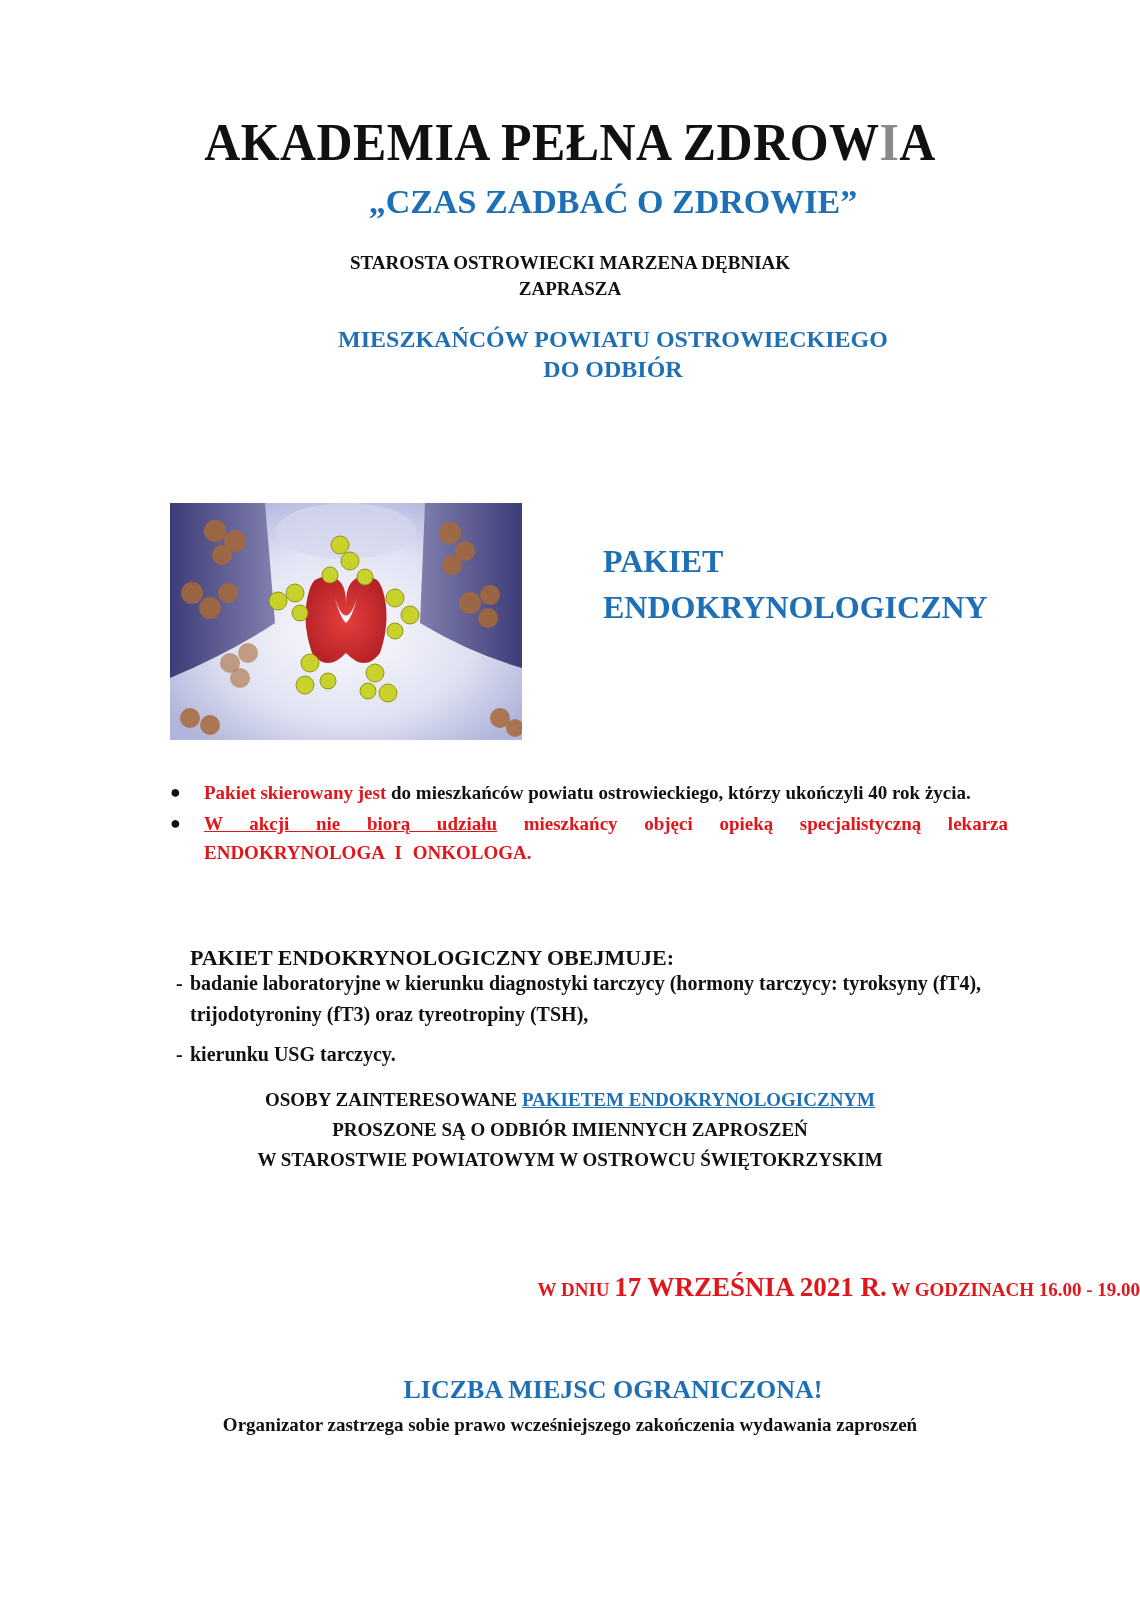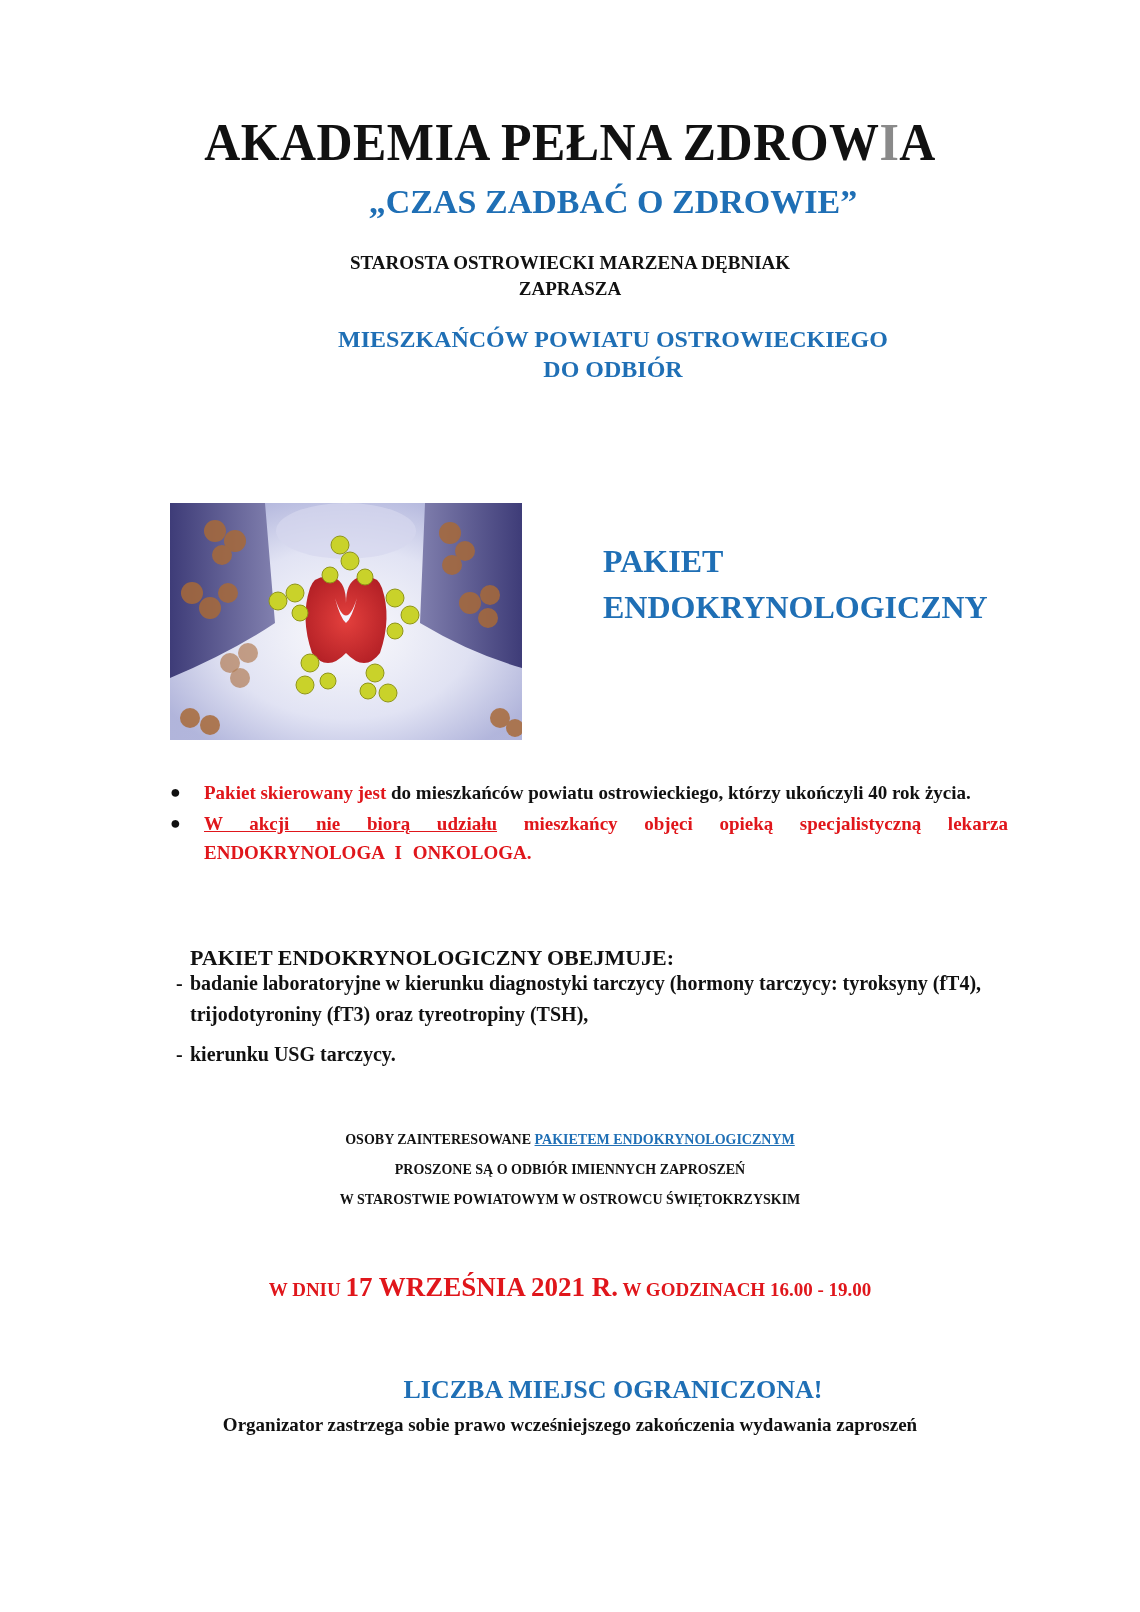--- a/index.html
+++ b/index.html
@@ -1,21 +1,21 @@
 <!DOCTYPE html>
 <html><head>
 <meta charset="utf-8">
 <style>
   * { margin: 0; padding: 0; box-sizing: border-box; }
   html, body { width: 1140px; height: 1612px; background: #ffffff; overflow: hidden; }
   body { position: relative; font-family: "Liberation Serif", "DejaVu Serif", serif; font-weight: bold; color: #111111; }
   .abs { position: absolute; }
   .center { left: 0; width: 1140px; text-align: center; }
   .blue { color: #1f6fb5; margin-left: 43px; }
-  .red { color: #e0161b; }
+  .red { color: #e0161b; text-align: right; }
   .black { color: #111111; }
 
   #title { top: 113px; font-size: 52px; letter-spacing: 0.5px; transform: scaleX(0.96); }
   #title .faded { color: #8a8a8a; }
   #motto { top: 183px; font-size: 34px; }
   #inviter { top: 250px; font-size: 19px; line-height: 26px; }
   #audience { top: 324px; font-size: 24px; line-height: 30px; }
 
   #illustration { left: 170px; top: 503px; width: 352px; height: 237px; overflow: hidden; }
   #package-heading { left: 560px; top: 538px; width: 460px; text-align: left; font-size: 32px; line-height: 46px; }
@@ -26,21 +26,21 @@
   .bullet + .bullet { margin-top: 2px; }
   .u { text-decoration: underline; }
   .spaced { word-spacing: 6px; }
 
   #includes-title { left: 190px; top: 926px; font-size: 22px; font-weight: bold; margin-top: 19px; }
   #includes { left: 176px; top: 968px; width: 840px; font-size: 20px; line-height: 31px; }
   .item { position: relative; padding-left: 14px; }
   .item .dash { position: absolute; left: 0; top: 0; }
   .item + .item { margin-top: 9px; }
 
-  #pickup { top: 1125px; font-size: 14px; line-height: 30px; }
+  #pickup { top: 1085px; font-size: 19px; line-height: 30px; }
   #pickup .link { color: #1f6fb5; text-decoration: underline; }
 
   #date-line { top: 1272px; font-size: 19px; }
   #date-line .big { font-size: 27px; }
 
   #limited { top: 1375px; font-size: 26px; }
   #disclaimer { top: 1410px; font-size: 19px; line-height: 30px; }
 </style>
 </head>
 <body>

